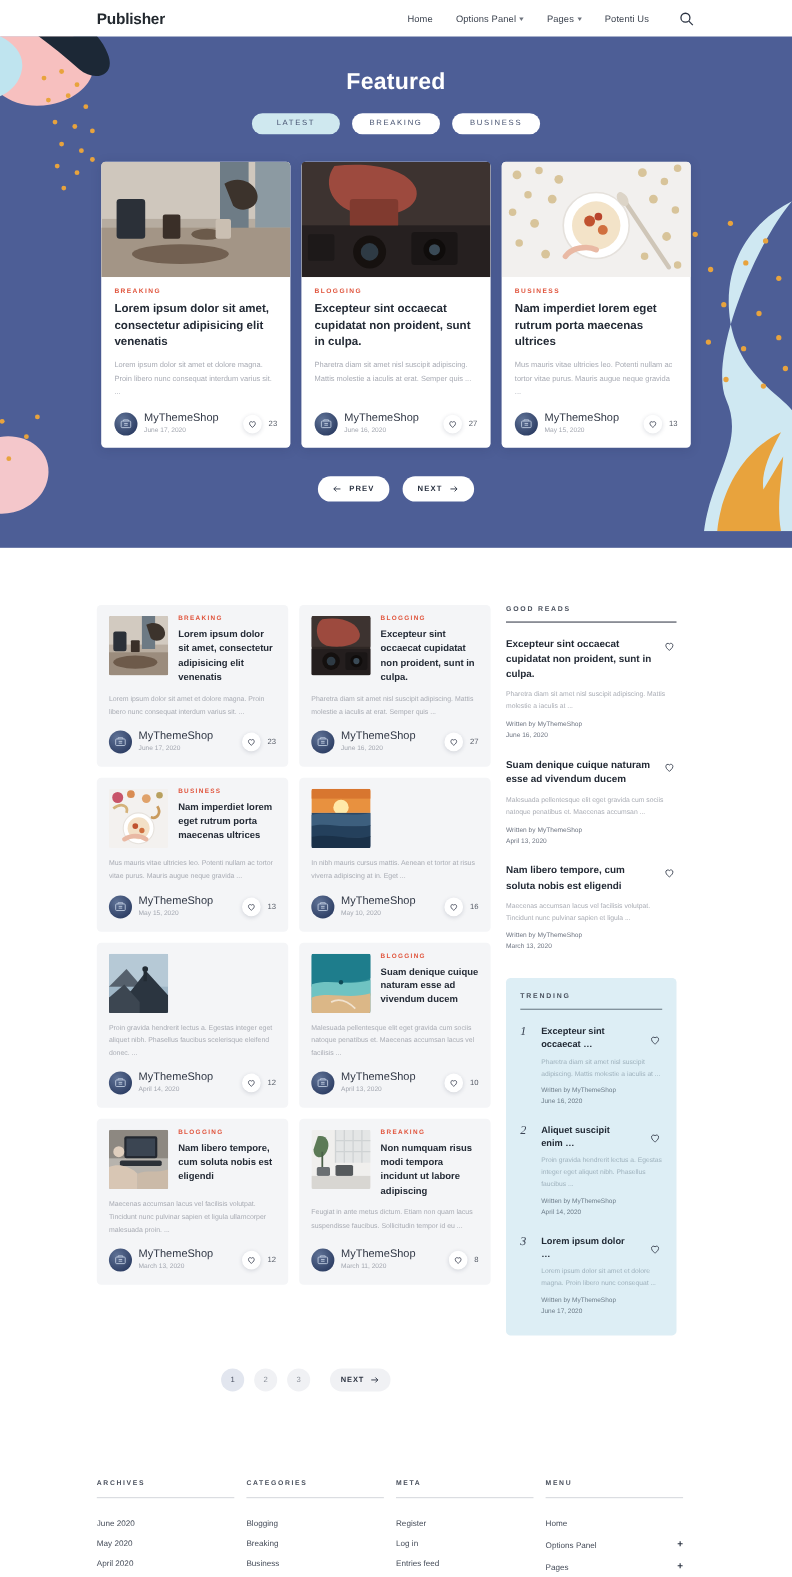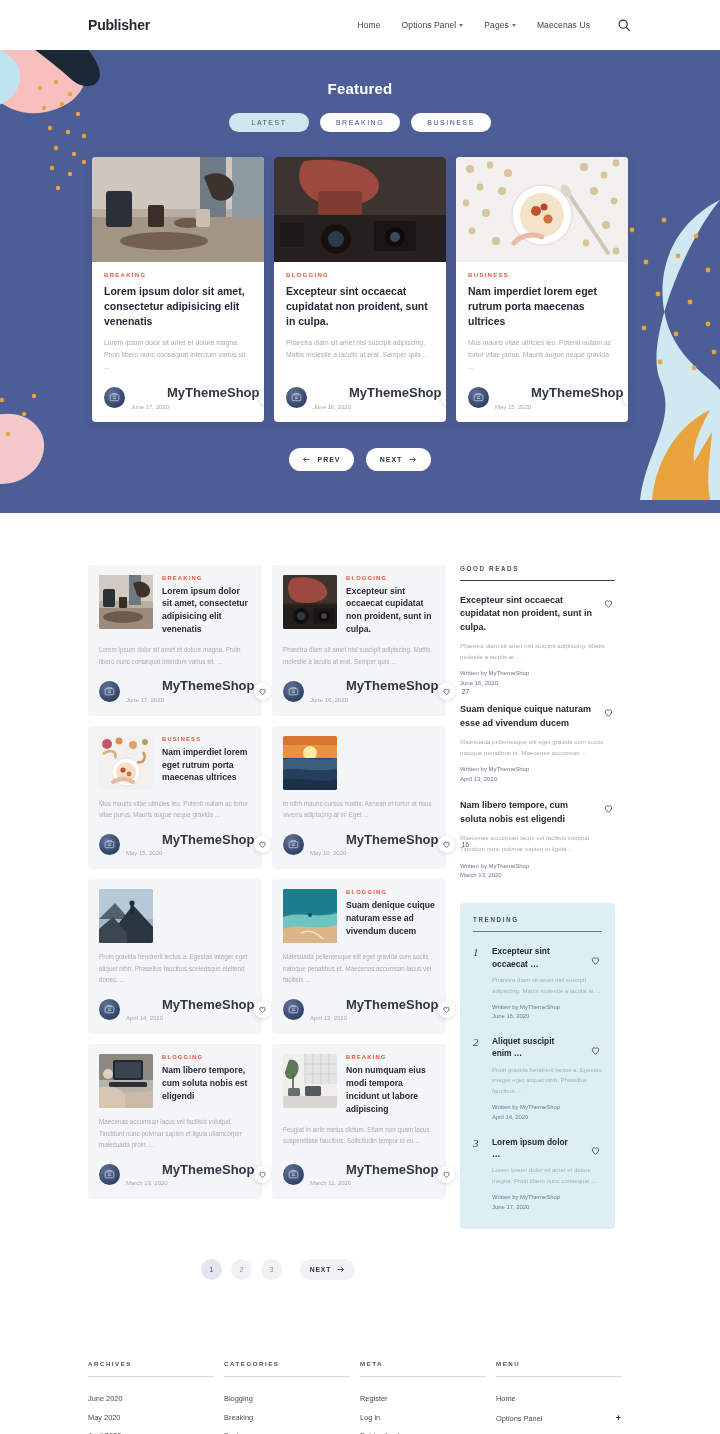--- a/index.html
+++ b/index.html
@@ -6,21 +6,21 @@
   html, body { width: 720px; }
   body {
     font-family: "Liberation Sans", sans-serif;
     background: #ffffff;
     color: #2b3445;
     -webkit-font-smoothing: antialiased;
   }
 
   
   .site-header {
-    height: 50px;
+    height: 33px;
     background: #fff;
     display: flex;
     align-items: center;
     padding: 0 88px;
     justify-content: space-between;
     position: relative;
     z-index: 50;
   }
   .brand {
     font-size: 14px;
@@ -58,21 +58,21 @@
     position: relative;
     background: #4d5e96;
     padding-top: 30px;
     padding-bottom: 42px;
     overflow: hidden;
   }
   .hero-inner { position: relative; z-index: 4; }
   .hero-title {
     text-align: center;
     color: #fff;
-    font-size: 15px;
+    font-size: 21px;
     font-weight: bold;
     letter-spacing: .2px;
     margin-bottom: 16px;
   }
   .hero-tabs {
     display: flex;
     justify-content: center;
     gap: 11px;
     margin-bottom: 25px;
   }
@@ -132,21 +132,21 @@
   .meta-row { display: flex; align-items: center; justify-content: space-between; }
   .author { display: flex; align-items: center; gap: 6px; }
   .avatar {
     width: 21px; height: 21px; border-radius: 50%;
     background: radial-gradient(circle at 35% 30%, #5f7296 0%, #2f4066 75%);
     flex: 0 0 21px;
     display: flex; align-items: center; justify-content: center;
     overflow: hidden;
   }
   .avatar svg { opacity: .85; }
-  .author-name { font-size: 13px; color: #2f3644; font-weight: bold; line-height: 1.4; margin-left: 36px; }
+  .author-name { font-size: 10px; color: #2f3644; font-weight: normal; line-height: 1.4; }
   .author-date { font-size: 6px; color: #a3a7b0; line-height: 1.5; }
   .likes { display: flex; align-items: center; gap: 6px; }
   .heart-btn {
     width: 17px; height: 17px; border-radius: 50%;
     background: #fff;
     box-shadow: 0 1px 4px rgba(30,40,70,.17);
     display: flex; align-items: center; justify-content: center;
     cursor: pointer;
   }
   .like-count { font-size: 7px; color: #555b66; }
@@ -277,21 +277,21 @@
     </div>
     <div class="nav-item">
       <span>Options Panel</span>
       <span class="caret"></span>
     </div>
     <div class="nav-item">
       <span>Pages</span>
       <span class="caret"></span>
     </div>
     <div class="nav-item">
-      <span>Maecenas Us</span>
+      <span>Potenti Us</span>
     </div>
     <div class="search-btn">
       <svg width="14" height="14" viewBox="0 0 24 24" fill="none" stroke="#2b3342" stroke-width="2">
         <circle cx="10.5" cy="10.5" r="7"></circle>
           <line x1="15.8" y1="15.8" x2="22" y2="22"></line>
       </svg>
     </div>
   </nav>
 </header>
 
@@ -850,21 +850,21 @@
             <path d="M22 10 L54 10 M22 20 L54 20" stroke="#cfd3d4" stroke-width="1.2"></path>
             <path d="M6 6 C14 4 18 12 14 20 C10 28 2 26 2 18Z" fill="#5c7a56"></path>
             <path d="M10 20 L10 34" stroke="#4a5f48" stroke-width="1.6"></path>
             <rect x="5" y="34" width="12" height="8" rx="1.5" fill="#6a6f72"></rect>
             <rect x="22" y="32" width="16" height="10" rx="1.5" fill="#55595c"></rect>
             <rect x="0" y="42" width="54" height="12" fill="#d8d6d2"></rect>
           </svg>
         </div>
         <div class="gcard-head">
           <div class="gcat">BREAKING</div>
-          <h3 class="gcard-title">Non numquam eius modi tempora incidunt ut labore adipiscing</h3>
+          <h3 class="gcard-title">Non numquam risus modi tempora incidunt ut labore adipiscing</h3>
         </div>
       </div>
       <p class="gex">Feugiat in ante metus dictum. Etiam non quam lacus suspendisse faucibus. Sollicitudin tempor id eu ...</p>
       <div class="meta-row">
         <div class="author">
           <div class="avatar">
             <svg width="13" height="13" viewBox="0 0 24 24" fill="none" stroke="#cdd8ea" stroke-width="1.6">
                 <rect x="4" y="7" width="16" height="11" rx="1.5"></rect>
                 <path d="M8 7V5h8v2M9 11h6M9 14h6"></path>
               </svg>

